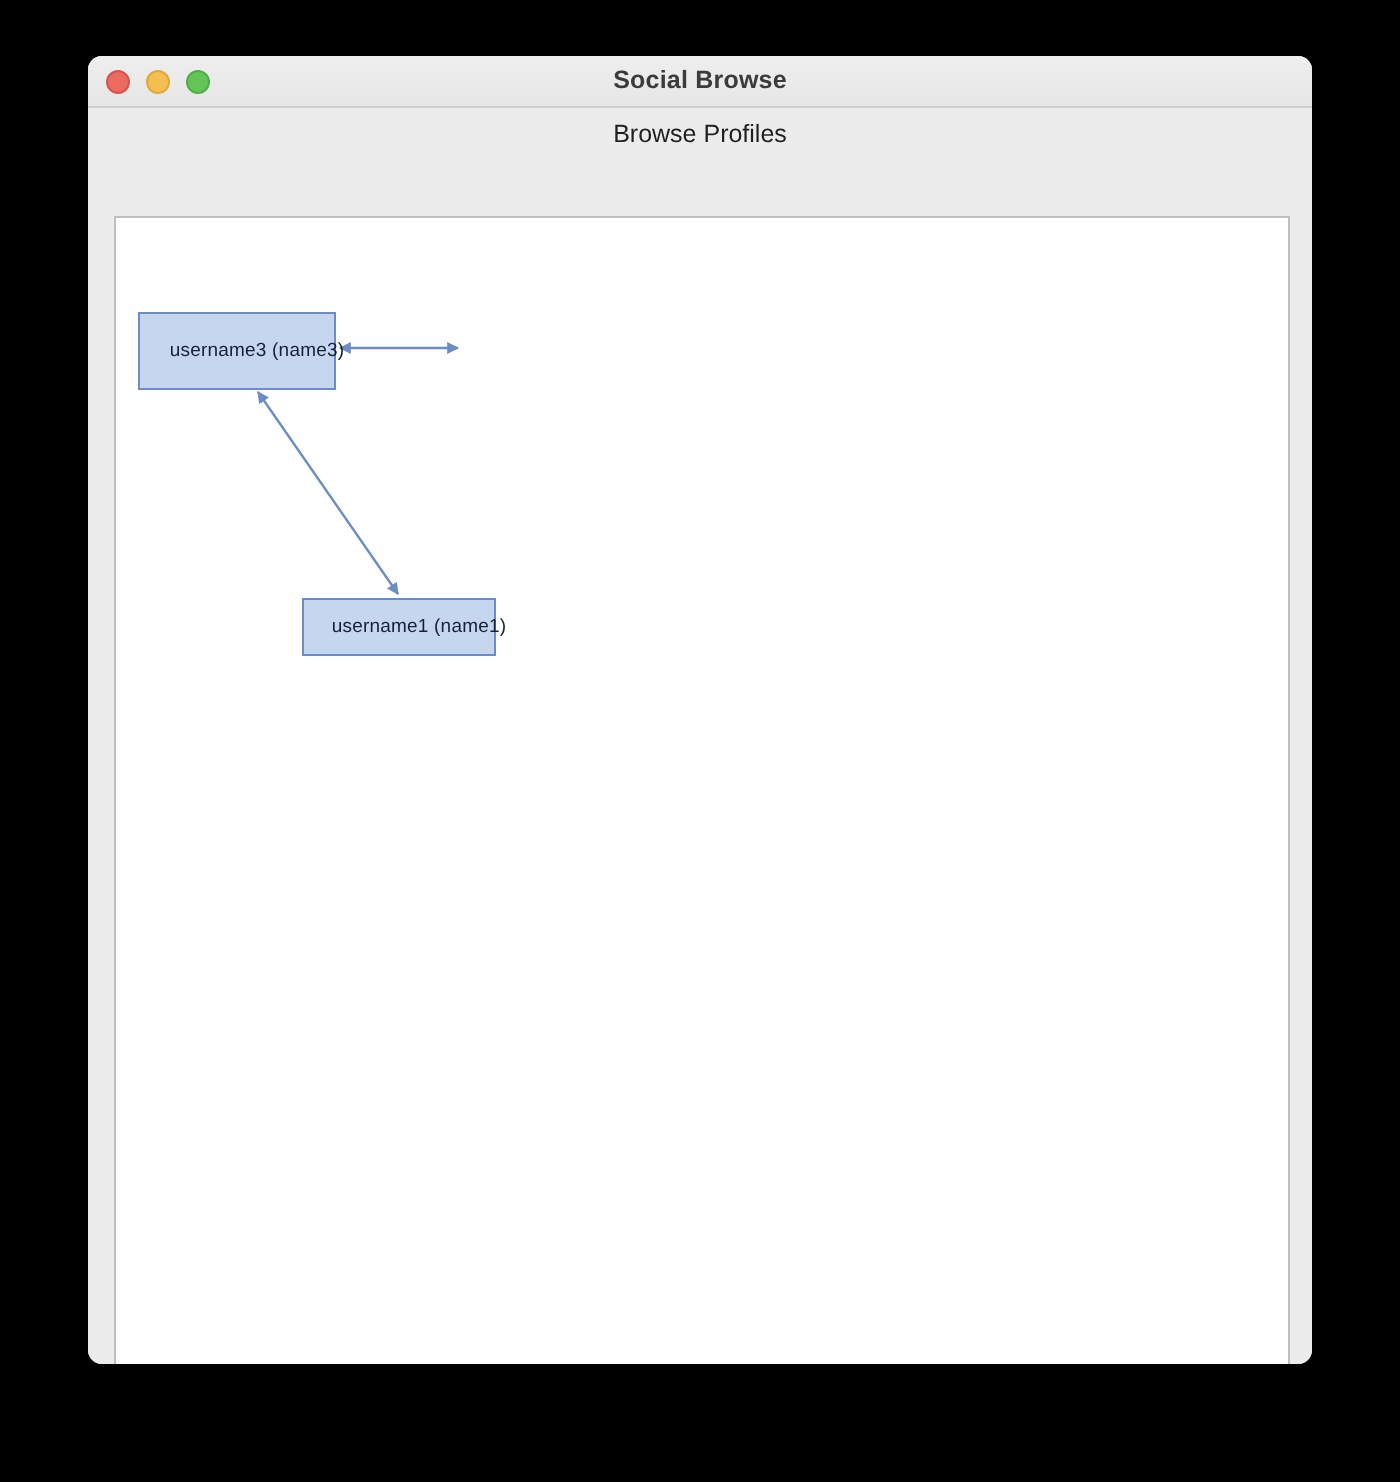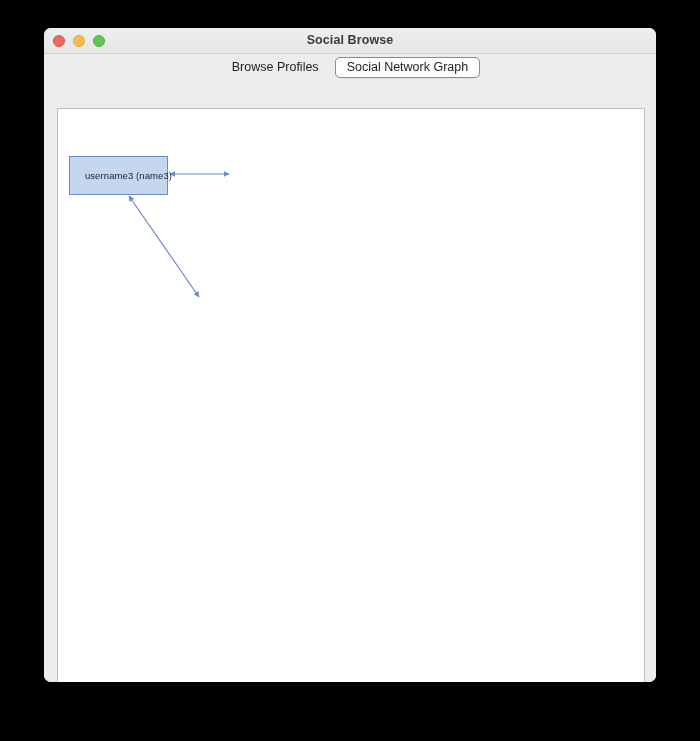--- a/index.html
+++ b/index.html
@@ -150,21 +150,20 @@
       <span class="light close"></span>
       <span class="light min"></span>
       <span class="light max"></span>
     </div>
     <div id="window-title">Social Browse</div>
   </div>
 
   <div id="tab-strip">
     <div id="tab-group">
       <div class="tab">Browse Profiles</div>
-      <div class="tab selected">Social Network Graph</div>
     </div>
   </div>
 
   <div id="content-area">
     <div id="graph-canvas">
 
       <svg id="edges-svg" viewBox="0 0 586 592">
         <defs>
           <marker id="arrow-end" viewBox="0 0 10 10" refX="9" refY="5" markerWidth="5" markerHeight="5" orient="auto-start-reverse">
             <path d="M 0 0 L 10 5 L 0 10 z" fill="#6b8cc5"></path>
@@ -177,17 +176,20 @@
         <line x1="112" y1="65" x2="171" y2="65" stroke="#6b8cc5" stroke-width="1.2" marker-start="url(#arrow-start)" marker-end="url(#arrow-end)"></line>
 
         <line x1="71" y1="87" x2="141" y2="188" stroke="#6b8cc5" stroke-width="1.2" marker-start="url(#arrow-start)" marker-end="url(#arrow-end)"></line>
       </svg>
 
       <div class="graph-node" style="left:11px; top:47px; width:99px; height:39px;">
         <span>username3 (name3)</span>
       </div>
 
 
+      <div class="graph-node" style="left:93px; top:190px; width:97px; height:29px;">
+        <span>username1 (name1)</span>
+      </div>
 
     </div>
   </div>
 
 </div>
 
 </body></html>

